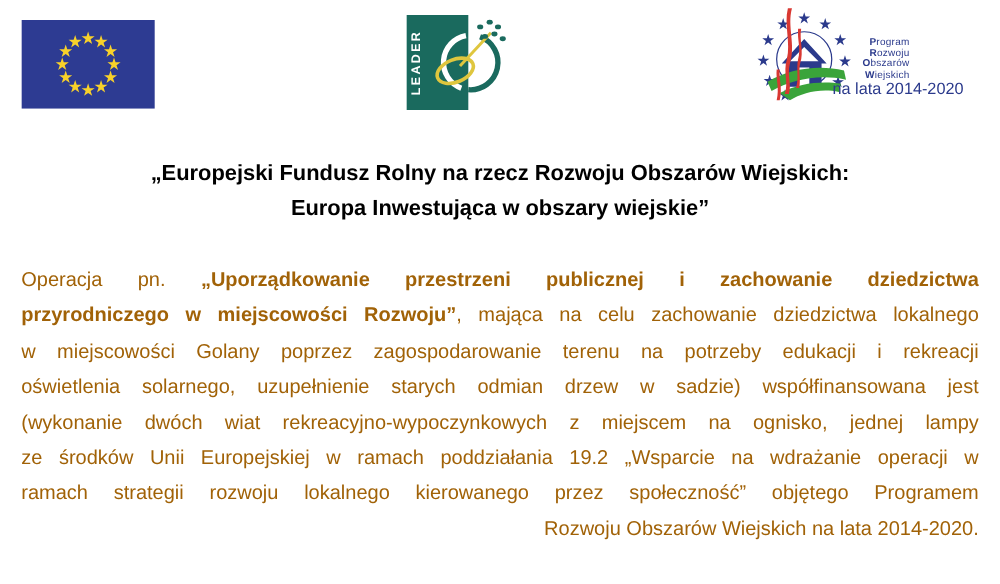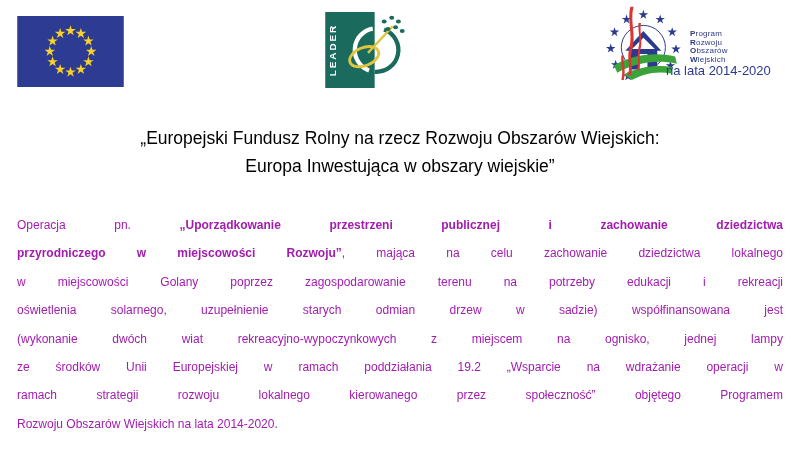--- a/index.html
+++ b/index.html
@@ -6,34 +6,34 @@
   .canvas {
     position:relative; width:800px; height:467px; background:#fff;
     font-family:"Liberation Sans","DejaVu Sans",sans-serif;
     overflow:hidden;
   }
   .logo { position:absolute; }
   #eu-flag    { left:17px;  top:16px;  width:107px; height:71px; }
   #leader-logo{ left:325px; top:12px;  width:86px;  height:76px; }
   #prow-emblem{ left:604px; top:5px;   width:82px;  height:80px; }
   #prow-text  { left:690px; top:30px;  line-height:8.5px; font-size:8px;
-                color:var(--prow-blue); letter-spacing:0.2px; }
+                color:var(--prow-blue); letter-spacing:0.2px;text-align:right; }
   #prow-text div { white-space:nowrap; }
   #prow-text b { font-weight:bold; }
   #prow-subline{ left:666px; top:63px; font-size:13px; color:var(--prow-blue);
                  white-space:nowrap; }
   .heading {
     position:absolute; left:0; right:0; top:124px; text-align:center;
-    font-weight:normal; font-size:17.5px; line-height:28px; color:#000;
+    font-weight:bold; font-size:17.5px; line-height:28px; color:#000;
   }
   .body-text {
     position:absolute; left:17px; top:211px; width:766px;
-    font-size:12px; line-height:28.4px; color:#a21caf;
+    font-size:16px; line-height:28.4px; color:#a16207;
   }
-  .bline { height:28.4px; overflow:hidden; }
+  .bline { height:28.4px; overflow:hidden;text-align:right; }
   .bline.just { text-align:justify; }
   .bline.just::after { content:""; display:inline-block; width:100%; }
   .bline .b { font-weight:bold; }
   .eu-rect   { fill:var(--eu-blue); }
   .eu-star   { fill:var(--eu-yellow); }
   .ld-rect   { fill:var(--leader-green); }
   .ld-arc-w  { stroke:#fff; stroke-width:4.5; fill:none; }
   .ld-arc-g  { stroke:var(--leader-green); stroke-width:4.5; fill:none; }
   .ld-ellipse{ stroke:var(--leader-yellow); stroke-width:3; fill:none; }
   .ld-stem   { stroke:var(--leader-yellow); stroke-width:2.5; fill:none; }

